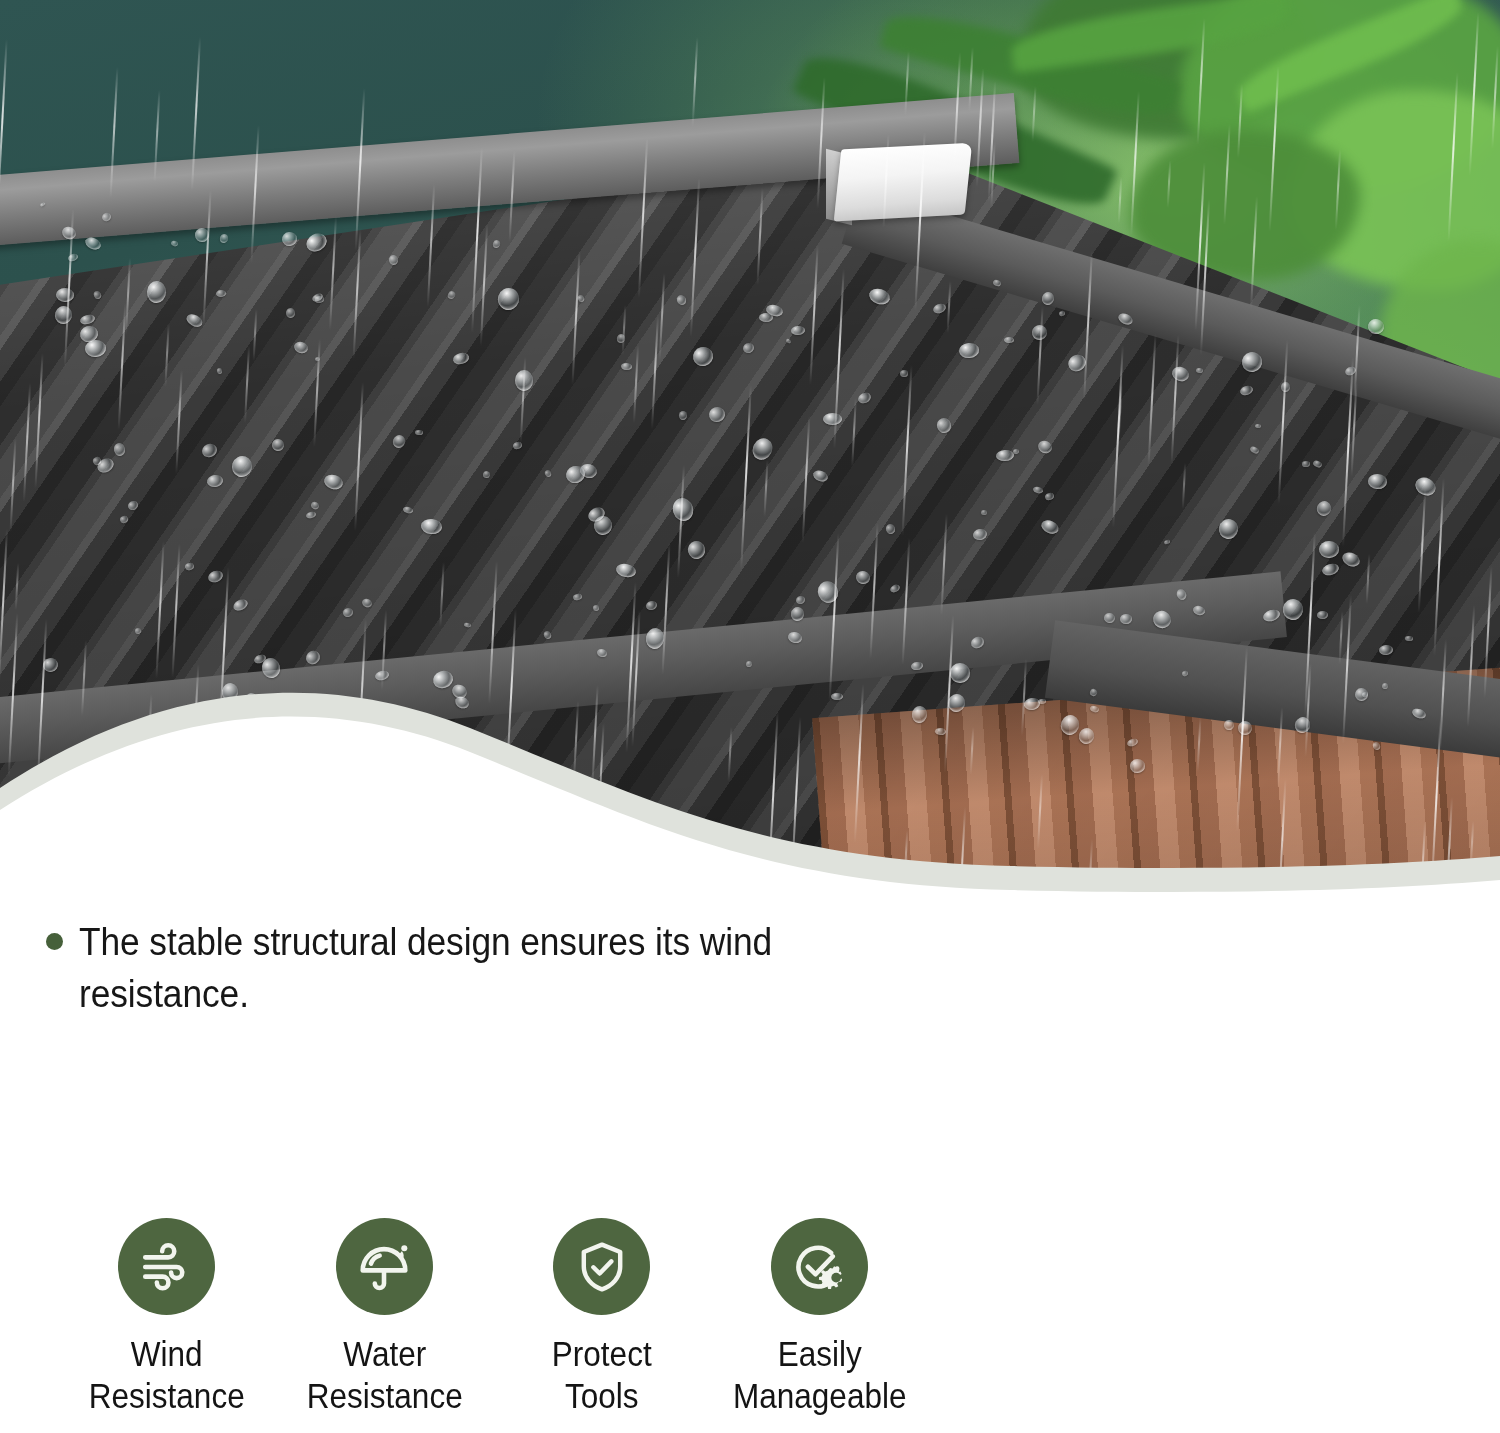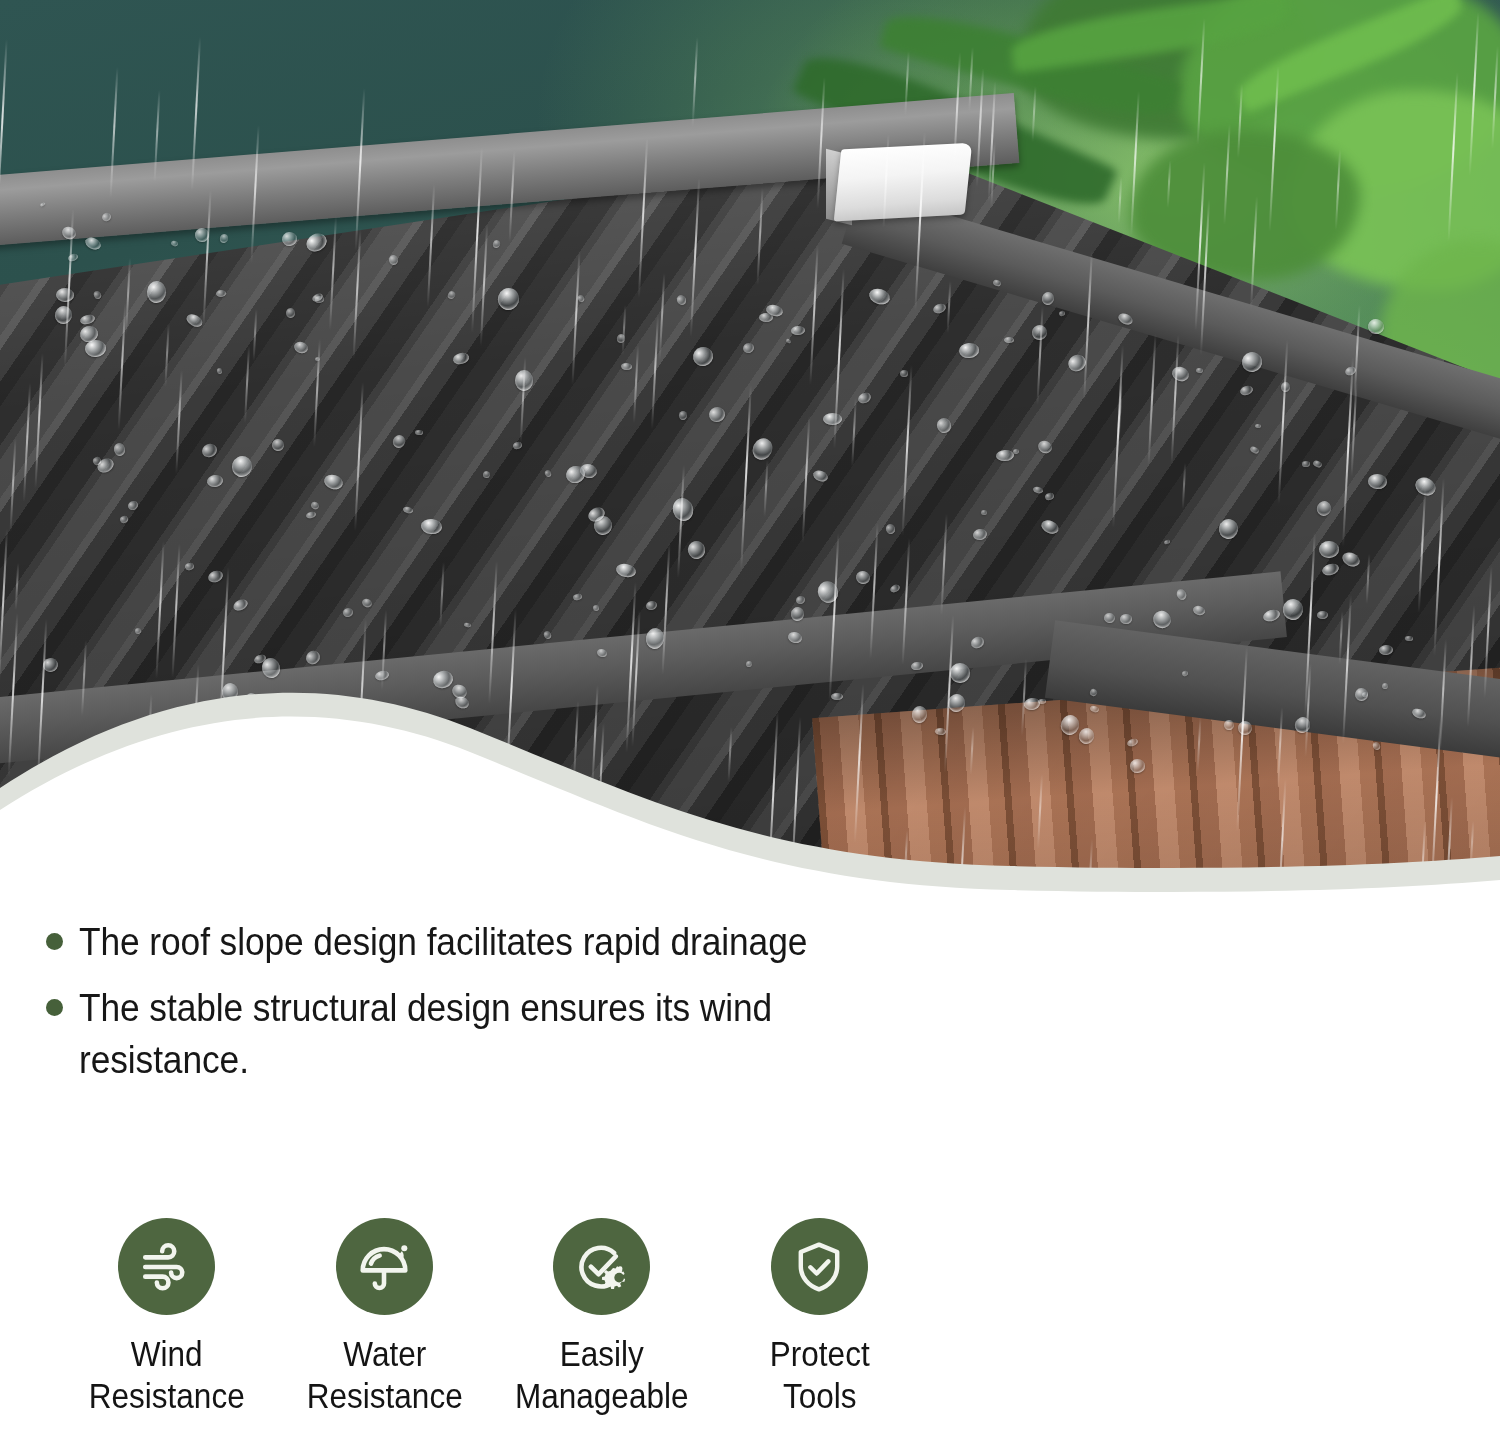--- a/index.html
+++ b/index.html
@@ -526,24 +526,20 @@
     <path d="M0,118 C170,6 330,2 470,58 C640,126 760,190 1010,196 C1230,201 1380,196 1500,186 L1500,230 L0,230 Z" fill="#dfe2dc"></path>
     <path d="M0,140 C170,30 330,26 470,82 C640,150 760,214 1010,220 C1230,225 1380,220 1500,210 L1500,230 L0,230 Z" fill="#ffffff"></path>
   </svg>
 </div>
 
 <div class="content">
 
   <div class="bullets">
     <div class="bullet">
       <span class="dot"></span>
-      <span class="btext">The roof slope design facilitates rapid drainage</span>
-    </div>
-    <div class="bullet">
-      <span class="dot"></span>
       <span class="btext">The stable structural design ensures its wind resistance.</span>
     </div>
   </div>
 
   <div class="features">
 
     <div class="feature">
       <div class="fcircle">
         <svg width="58" height="58" viewBox="0 0 24 24" fill="none" stroke="#f2f5ee" stroke-width="1.9" stroke-linecap="round" stroke-linejoin="round">
           <path d="M3 8h9.5a2.5 2.5 0 1 0-2.5-2.5"></path>
@@ -560,43 +556,43 @@
         <svg width="58" height="58" viewBox="0 0 24 24" fill="none" stroke="#f2f5ee" stroke-width="1.9" stroke-linecap="round" stroke-linejoin="round">
           <path d="M3.2 13.4a8.8 8.8 0 0 1 17.6 0Z"></path>
           <path d="M12 13.4v5.4a1.9 1.9 0 0 1-3.8 0"></path>
           <path d="M6.6 10.6a5.2 5.2 0 0 1 3.6-3.3"></path>
           <circle cx="20.4" cy="4.2" r="1.25" fill="#f2f5ee" stroke="none"></circle>
           <path d="M17.9 7.3c.75-1 1.5-1.9 1.5-1.9s.75.9.75 1.9a.82.82 0 0 1-1.6.35Z" fill="#f2f5ee" stroke="none"></path>
         </svg>
       </div>
       <div class="flabel">Water</div>
       <div class="flabel">Resistance</div>
+    </div>
+
+    <div class="feature">
+      <div class="fcircle">
+        <svg width="56" height="56" viewBox="0 0 24 24" fill="none" stroke="#f2f5ee" stroke-width="1.9" stroke-linecap="round" stroke-linejoin="round">
+          <path d="M12 2.4 4.2 5.6v6.2c0 4.6 3.3 8.2 7.8 9.8 4.5-1.6 7.8-5.2 7.8-9.8V5.6Z"></path>
+          <path d="M8.3 12.1 11 14.8l5-5.2"></path>
+        </svg>
+      </div>
+      <div class="flabel">Protect</div>
+      <div class="flabel">Tools</div>
     </div>
 
     <div class="feature">
       <div class="fcircle">
         <svg width="58" height="58" viewBox="0 0 24 24" fill="none" stroke="#f2f5ee" stroke-width="1.9" stroke-linecap="round" stroke-linejoin="round">
           <path d="M19.5 12.6A8 8 0 1 1 17 6.2"></path>
           <path d="M7.4 11.9 10.6 15l7.1-7.4"></path>
           <g fill="#f2f5ee" stroke="none">
             <path d="M16.9 12.7l1.1.22.62-.95 1.04.62-.27 1.1.83.77 1.08-.35.5 1.1-.93.62.1 1.12 1.05.42-.3 1.16-1.12-.05-.68.9.48 1.02-1.02.56-.8-.8-1.05.3-.2 1.1-1.18-.05-.32-1.08-1.03-.42-.88.68-.82-.85.6-.95-.36-1.05-1.12-.15.08-1.18 1.1-.25.36-1.06-.72-.86.9-.78.92.64 1.02-.4Z" transform="translate(-0.4,-0.6) scale(0.98) translate(0.4,0.6)"></path>
           </g>
           <circle cx="19.1" cy="16.4" r="2" fill="#4e6640" stroke="none"></circle>
         </svg>
       </div>
       <div class="flabel">Easily</div>
       <div class="flabel">Manageable</div>
     </div>
 
-    <div class="feature">
-      <div class="fcircle">
-        <svg width="56" height="56" viewBox="0 0 24 24" fill="none" stroke="#f2f5ee" stroke-width="1.9" stroke-linecap="round" stroke-linejoin="round">
-          <path d="M12 2.4 4.2 5.6v6.2c0 4.6 3.3 8.2 7.8 9.8 4.5-1.6 7.8-5.2 7.8-9.8V5.6Z"></path>
-          <path d="M8.3 12.1 11 14.8l5-5.2"></path>
-        </svg>
-      </div>
-      <div class="flabel">Protect</div>
-      <div class="flabel">Tools</div>
-    </div>
-
   </div>
 
 </div>
 
 </body></html>

